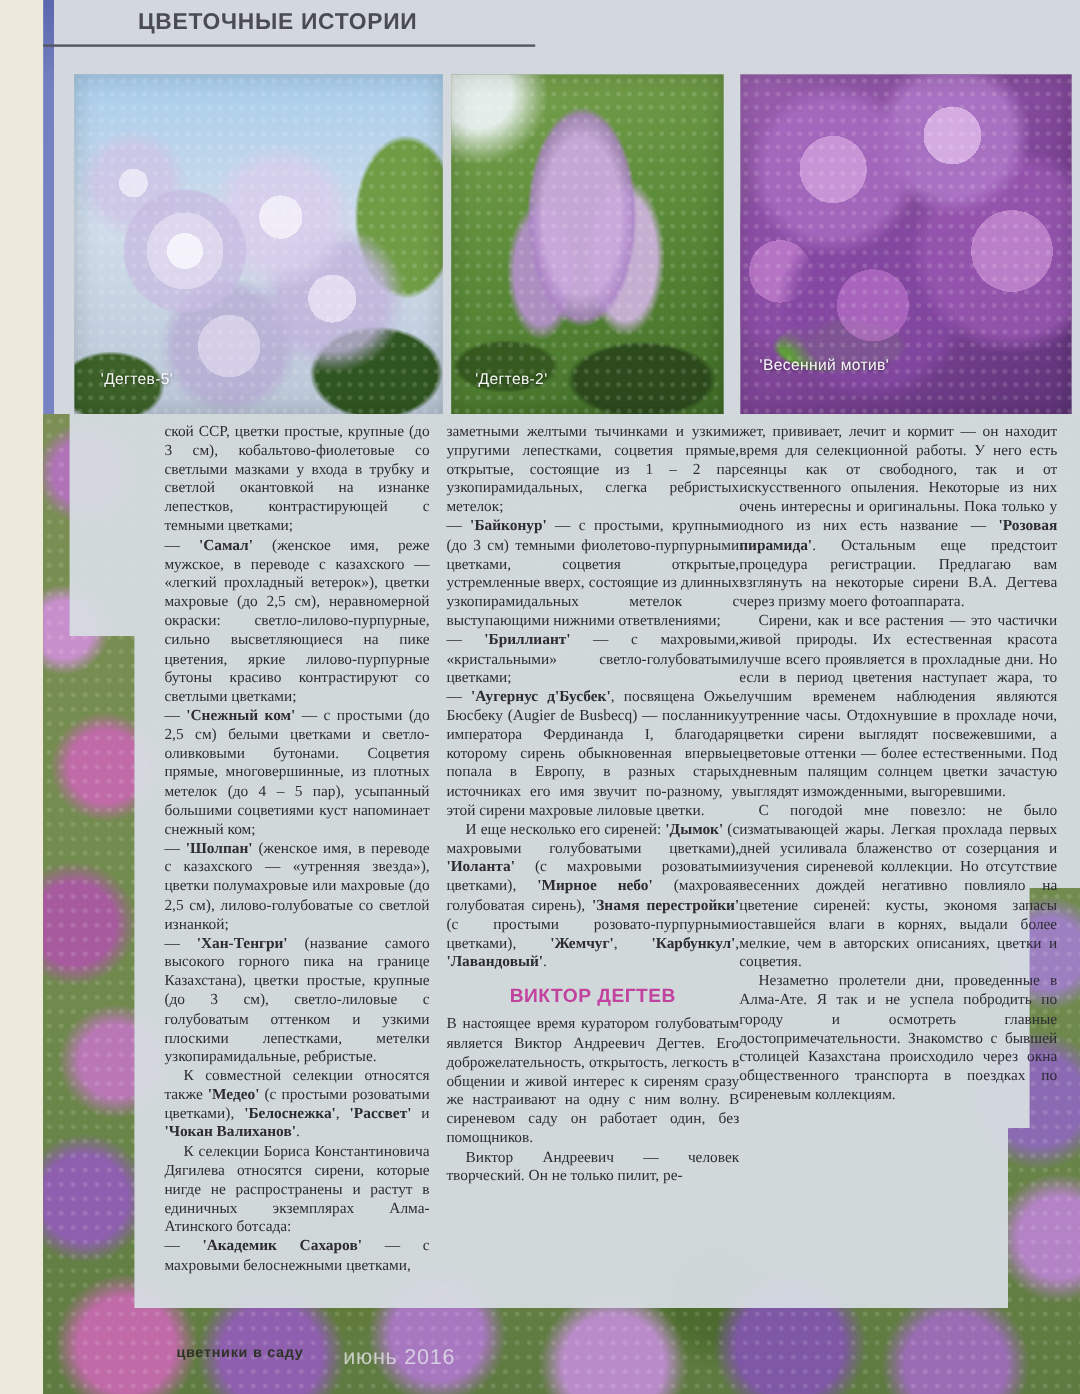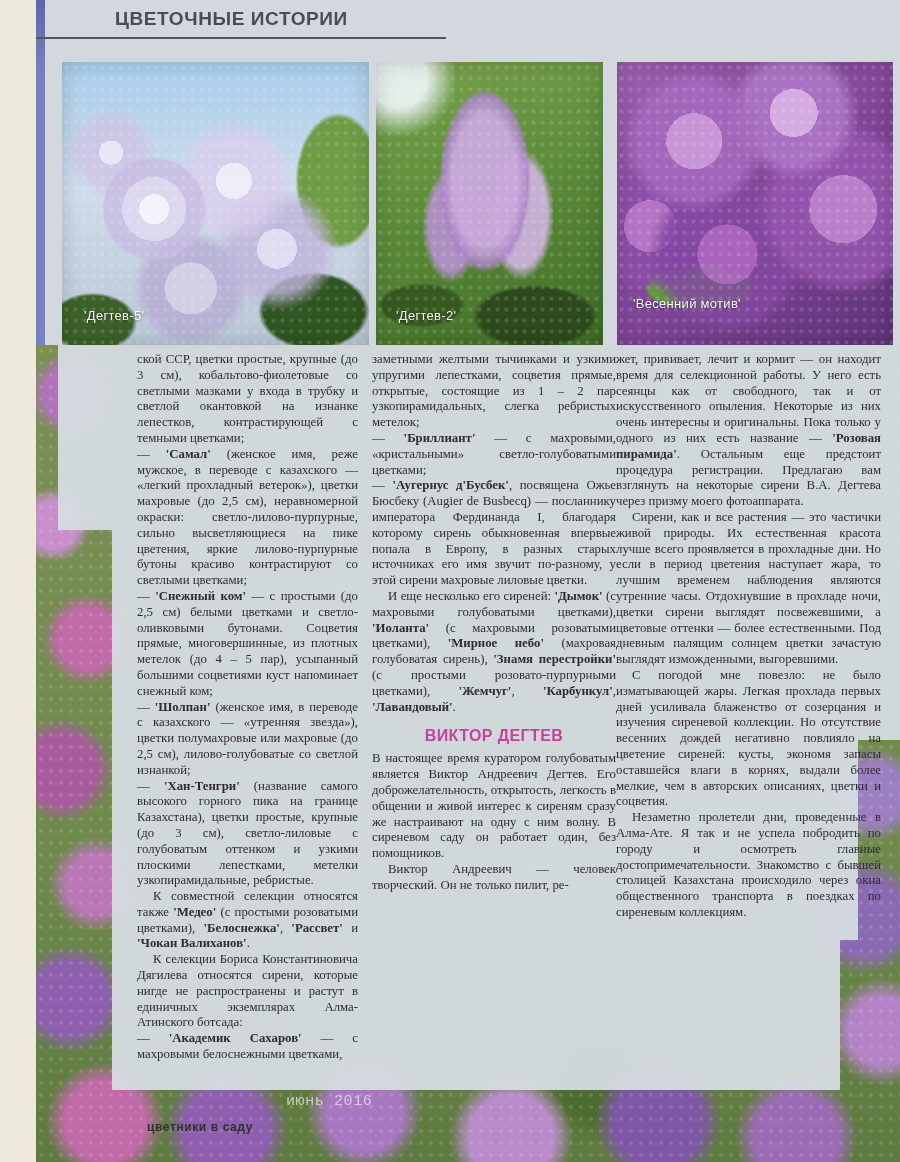--- a/index.html
+++ b/index.html
@@ -119,22 +119,22 @@
     font-family:"Liberation Sans", sans-serif;font-size:16px;font-weight:bold;
     letter-spacing:.4px;color:#c2439f;
   }
   
   .footer-title{
     position:absolute;left:147px;top:1120px;z-index:5;
     font-family:"Liberation Sans", sans-serif;font-weight:bold;font-size:12px;
     letter-spacing:.6px;color:#2f3327;
   }
   .footer-issue{
-    position:absolute;left:286px;top:1093px;z-index:5;
-    font-family:Liberation Mono, monospace;font-size:15px;
+    position:absolute;left:286px;top:1121px;z-index:5;
+    font-family:Liberation Sans, sans-serif;font-size:18px;
     letter-spacing:.6px;color:rgba(228,228,234,.78);
   }
 </style>
 </head>
 <body>
 
 <div class="page-bg"></div>
 <div class="accent-bar"></div>
 
 <div class="collage"></div>
@@ -165,20 +165,21 @@
       <p><span>— </span><span class="b">'Хан-Тенгри'</span><span> (название самого высокого горного пика на границе Казахстана), цветки простые, крупные (до 3 см), светло-лиловые с голубоватым оттенком и узкими плоскими лепестками, метелки узкопирамидальные, ребристые.</span></p>
       <p class="ind"><span>К совместной селекции относятся также </span><span class="b">'Медео'</span><span> (с простыми розоватыми цветками), </span><span class="b">'Белоснежка'</span><span>, </span><span class="b">'Рассвет'</span><span> и </span><span class="b">'Чокан Валиханов'</span><span>.</span></p>
       <p class="ind"><span>К селекции Бориса Константиновича Дягилева относятся сирени, которые нигде не распространены и растут в единичных экземплярах Алма-Атинского ботсада:</span></p>
       <p><span>— </span><span class="b">'Академик Сахаров'</span><span> — с махровыми белоснежными цветками,</span></p>
     </div>
 </div>
 
 <div class="col col-2">
   <div>
       <p><span>заметными желтыми тычинками и узкими упругими лепестками, соцветия прямые, открытые, состоящие из 1 – 2 пар узкопирамидальных, слегка ребристых метелок;</span></p>
+      <p><span>— </span><span class="b">'Байконур'</span><span> — с простыми, крупными (до 3 см) темными фиолетово-пурпурными цветками, соцветия открытые, устремленные вверх, состоящие из длинных узкопирамидальных метелок с выступающими нижними ответвлениями;</span></p>
       <p><span>— </span><span class="b">'Бриллиант'</span><span> — с махровыми, «кристальными» светло-голубоватыми цветками;</span></p>
       <p><span>— </span><span class="b">'Аугернус д'Бусбек'</span><span>, посвящена Ожье Бюсбеку (Augier de Busbecq) — посланнику императора Фердинанда I, благодаря которому сирень обыкновенная впервые попала в Европу, в разных старых источниках его имя звучит по-разному, у этой сирени махровые лиловые цветки.</span></p>
       <p class="ind"><span>И еще несколько его сиреней: </span><span class="b">'Дымок'</span><span> (с махровыми голубоватыми цветками), </span><span class="b">'Иоланта'</span><span> (с махровыми розоватыми цветками), </span><span class="b">'Мирное небо'</span><span> (махровая голубоватая сирень), </span><span class="b">'Знамя перестройки'</span><span> (с простыми розовато-пурпурными цветками), </span><span class="b">'Жемчуг'</span><span>, </span><span class="b">'Карбункул'</span><span>, </span><span class="b">'Лавандовый'</span><span>.</span></p>
     </div>
   <h2 class="section-heading">ВИКТОР ДЕГТЕВ</h2>
   <div>
       <p><span>В настоящее время куратором голубоватым является Виктор Андреевич Дегтев. Его доброжелательность, открытость, легкость в общении и живой интерес к сиреням сразу же настраивают на одну с ним волну. В сиреневом саду он работает один, без помощников.</span></p>
       <p class="ind"><span>Виктор Андреевич — человек творческий. Он не только пилит, ре-</span></p>
     </div>
 </div>

